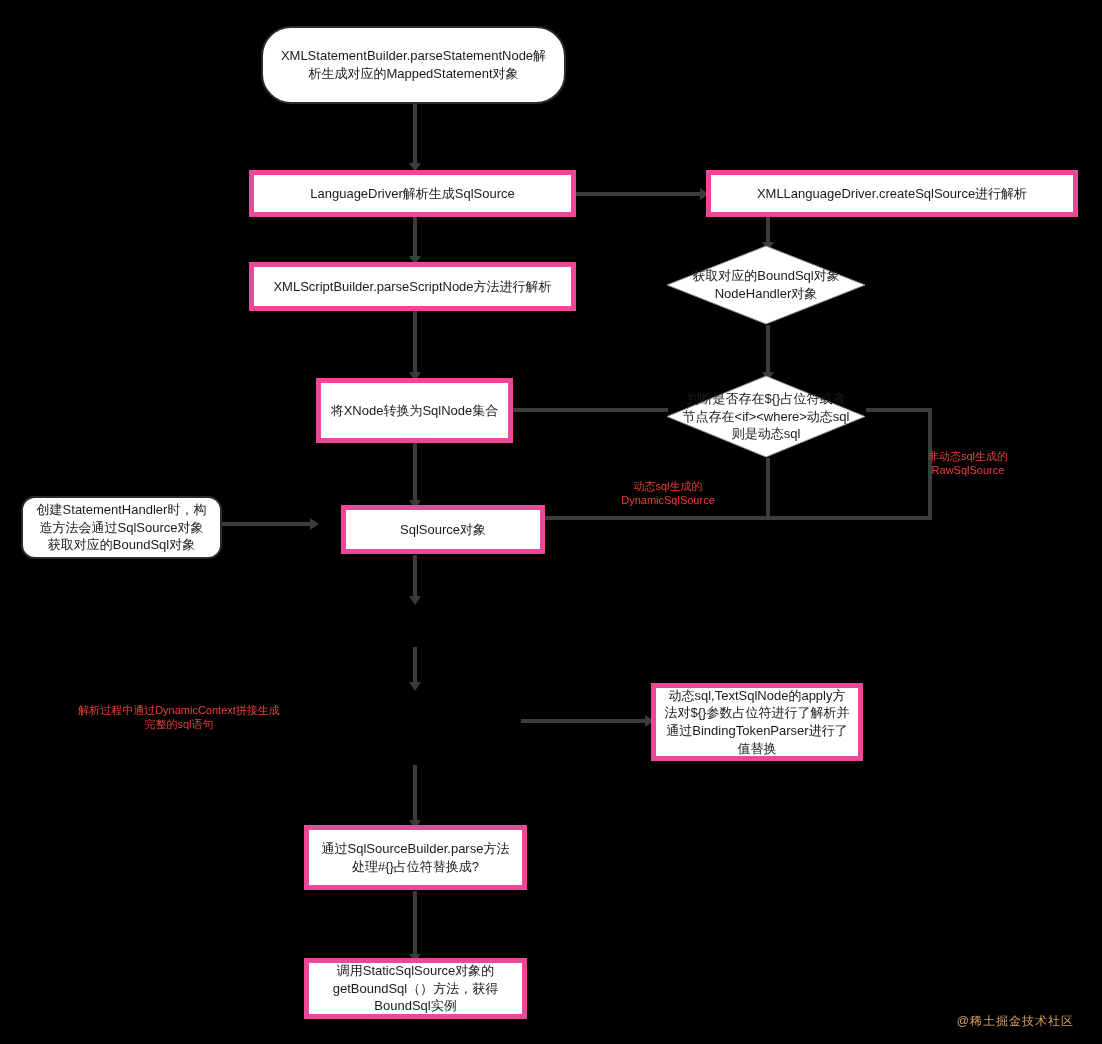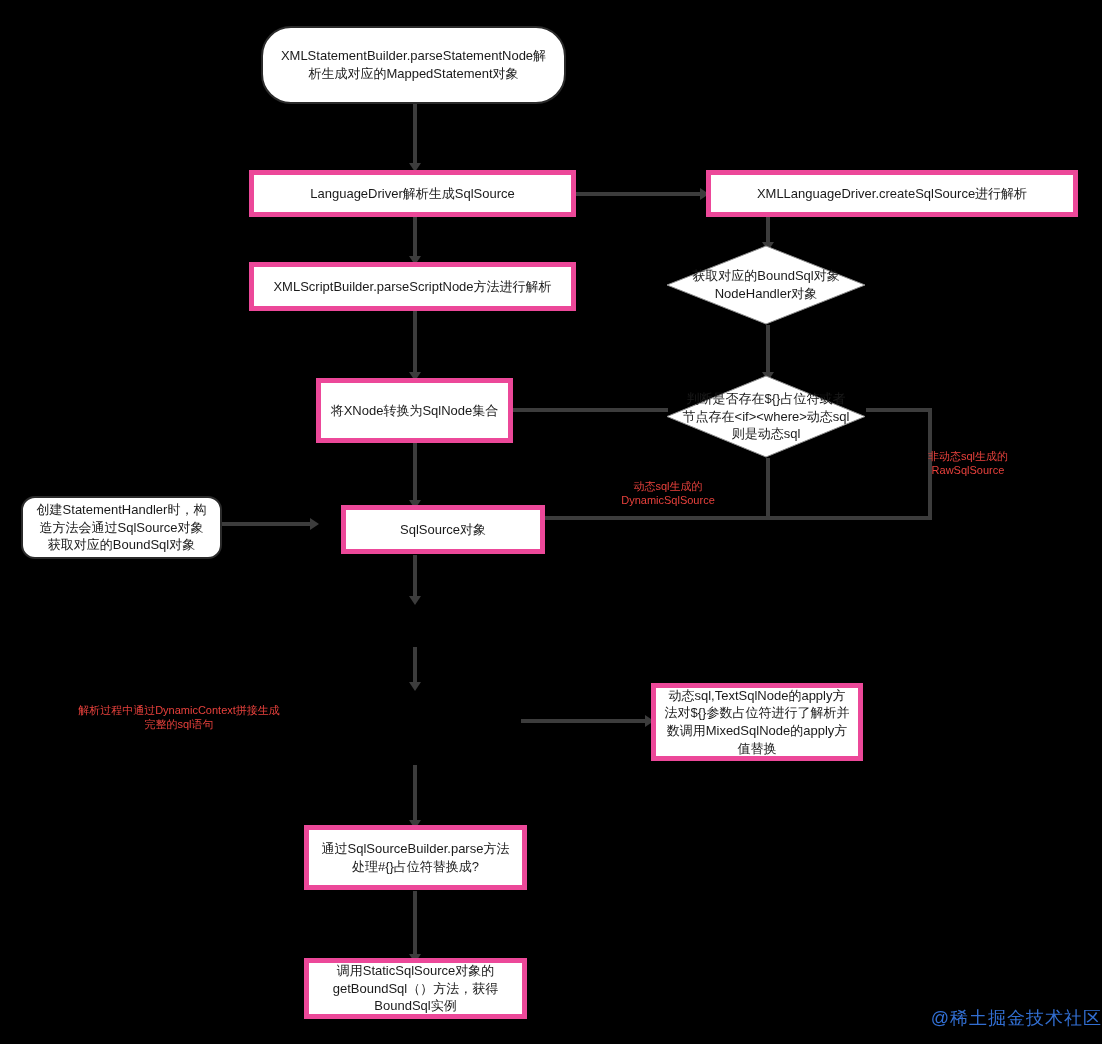--- a/index.html
+++ b/index.html
@@ -103,24 +103,24 @@
     font-size: 11px;
     font-weight: normal;
     text-align: center;
     line-height: 1.3;
     white-space: pre-line;
     filter: blur(0.6px);
     z-index: 7;
   }
   .watermark {
     position: absolute;
-    right: 0;
+    right: 28px;
     bottom: 14px;
-    color: #3b82f6;
-    font-size: 18px;
+    color: #fdba74;
+    font-size: 12px;
     letter-spacing: 1px;
     z-index: 9;
     opacity: 0.85;
   }
 </style>
 </head>
 <body>
 
 <div id="canvas">
 
@@ -204,21 +204,21 @@
   <div class="node soft" style="left:21px; top:496px; width:201px; height:63px;">创建StatementHandler时，构
 造方法会通过SqlSource对象
 获取对应的BoundSql对象</div>
 
   <div class="node plain" style="left:325px; top:505px; width:204px; height:49px;margin-left:16px;">SqlSource对象</div>
 
 
 
   <div class="node plain" style="left:651px; top:683px; width:212px; height:78px;">动态sql,TextSqlNode的apply方
 法对${}参数占位符进行了解析并
-数调用MixedSqlNode的apply方
+通过BindingTokenParser进行了
 值替换</div>
 
   <div class="node plain" style="left:304px; top:825px; width:223px; height:65px;">通过SqlSourceBuilder.parse方法
 处理#{}占位符替换成?</div>
 
   <div class="node plain" style="left:304px; top:958px; width:223px; height:61px;">调用StaticSqlSource对象的
 getBoundSql（）方法，获得
 BoundSql实例</div>
 
   <div class="annotation" style="left:608px; top:479px; width:120px;">动态sql生成的

